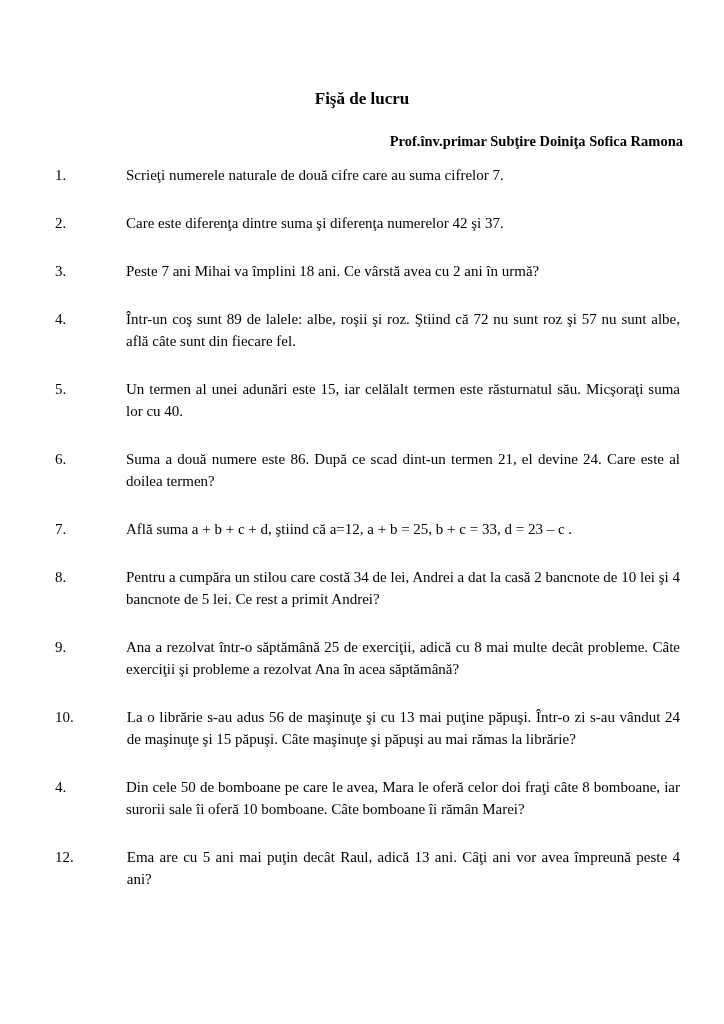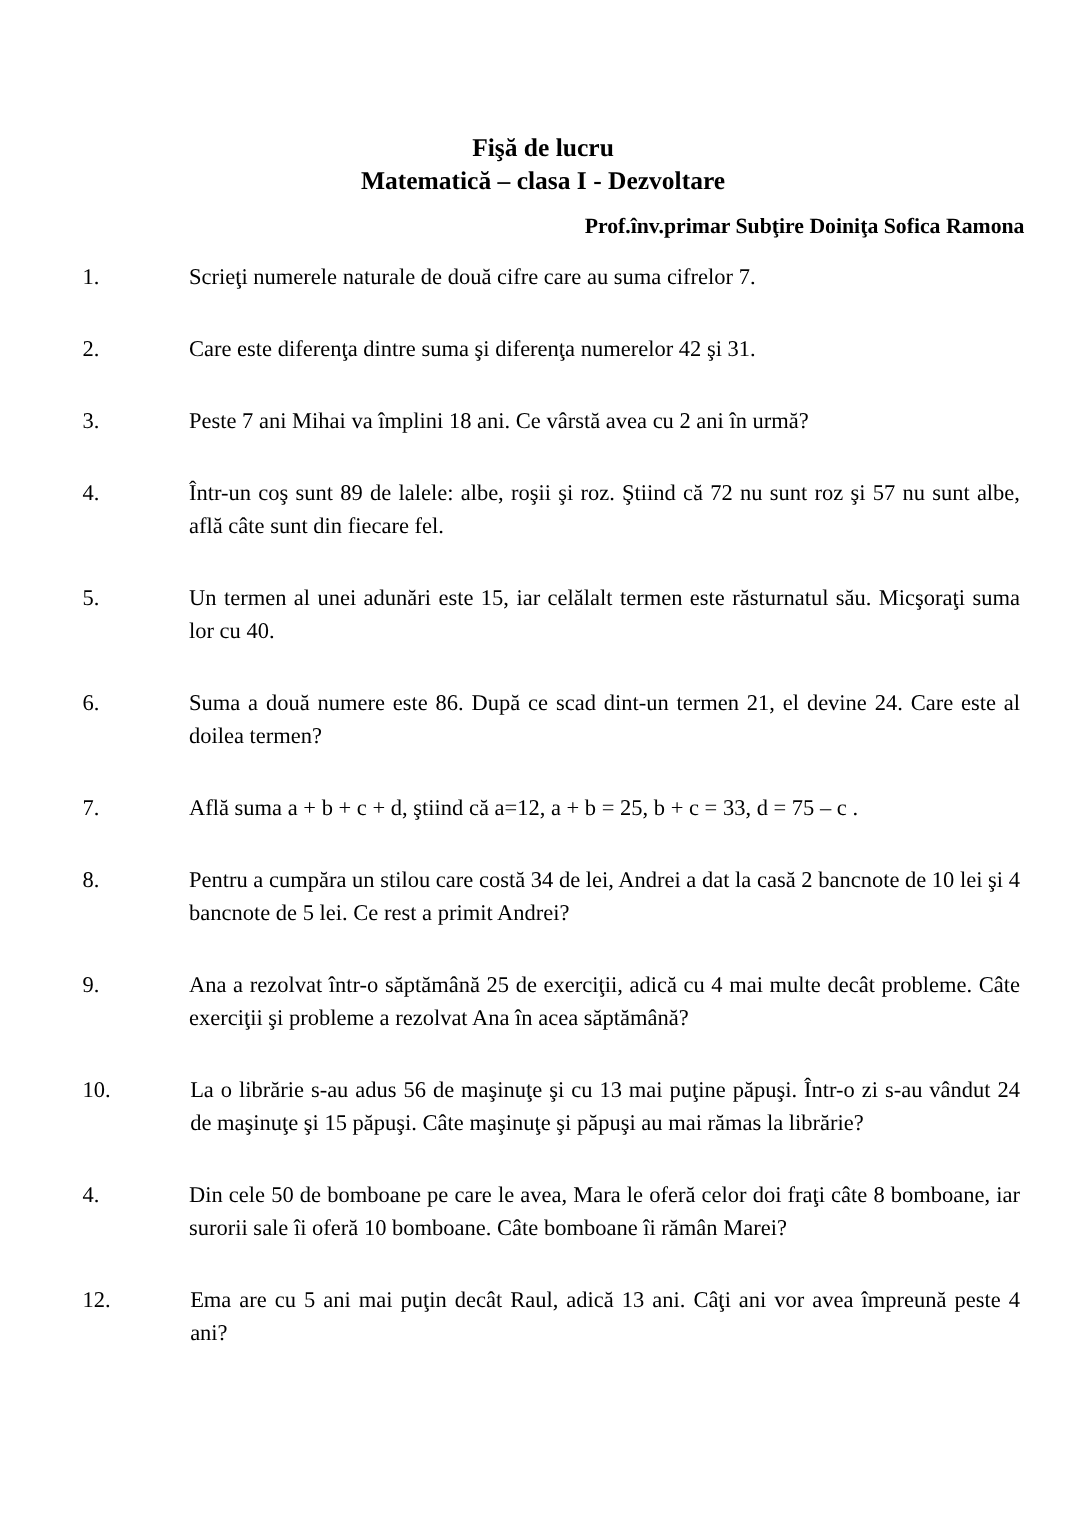--- a/index.html
+++ b/index.html
@@ -20,21 +20,21 @@
   .doc-header {
     padding-top: 88px;
   }
   .doc-title {
     text-align: center;
     font-weight: bold;
     font-size: 17px;
     line-height: 22px;
   }
   .doc-author {
-    margin-top: 10px;
+    margin-top: 22px;
     padding-right: 41px;
     text-align: right;
     font-weight: bold;
     font-size: 14.5px;
     line-height: 18px;
   }
   .problems {
     margin-top: 14px;
     padding-left: 55px;
     padding-right: 44px;
@@ -60,37 +60,36 @@
   }
 </style>
 </head>
 <body>
 
 <div class="page">
 
   <div class="doc-header">
     <div class="doc-title">
       <div>Fişă de lucru</div>
-      <div>Matematică – clasa I - Dezvoltare</div>
     </div>
     <div class="doc-author">
       <div>Prof.înv.primar Subţire Doiniţa Sofica Ramona</div>
     </div>
   </div>
 
   <div class="problems">
 
     <div class="problem">
       <span class="num">1.</span>
       <div class="text">Scrieţi numerele naturale de două cifre care au suma cifrelor 7.</div>
     </div>
 
     <div class="problem">
       <span class="num">2.</span>
-      <div class="text">Care este diferenţa dintre suma şi diferenţa numerelor 42 şi 31.</div>
+      <div class="text">Care este diferenţa dintre suma şi diferenţa numerelor 42 şi 37.</div>
     </div>
 
     <div class="problem">
       <span class="num">3.</span>
       <div class="text">Peste 7 ani Mihai va împlini 18 ani. Ce vârstă avea cu 2 ani în urmă?</div>
     </div>
 
     <div class="problem">
       <span class="num">4.</span>
       <div class="text">Într-un coş sunt 89 de lalele: albe, roşii şi roz. Ştiind că 72 nu sunt roz şi 57 nu sunt albe, află câte sunt din fiecare fel.</div>
@@ -101,31 +100,31 @@
       <div class="text">Un termen al unei adunări este 15, iar celălalt termen este răsturnatul său. Micşoraţi suma lor cu 40.</div>
     </div>
 
     <div class="problem">
       <span class="num">6.</span>
       <div class="text">Suma a două numere este 86. După ce scad dint-un termen 21, el devine 24. Care este al doilea termen?</div>
     </div>
 
     <div class="problem">
       <span class="num">7.</span>
-      <div class="text">Află suma a + b + c + d, ştiind că a=12, a + b = 25, b + c = 33, d = 75 – c .</div>
+      <div class="text">Află suma a + b + c + d, ştiind că a=12, a + b = 25, b + c = 33, d = 23 – c .</div>
     </div>
 
     <div class="problem">
       <span class="num">8.</span>
       <div class="text">Pentru a cumpăra un stilou care costă 34 de lei, Andrei a dat la casă 2 bancnote de 10 lei şi 4 bancnote de 5 lei. Ce rest a primit Andrei?</div>
     </div>
 
     <div class="problem">
       <span class="num">9.</span>
-      <div class="text">Ana a rezolvat într-o săptămână 25 de exerciţii, adică cu 4 mai multe decât probleme. Câte exerciţii şi probleme a rezolvat Ana în acea săptămână?</div>
+      <div class="text">Ana a rezolvat într-o săptămână 25 de exerciţii, adică cu 8 mai multe decât probleme. Câte exerciţii şi probleme a rezolvat Ana în acea săptămână?</div>
     </div>
 
     <div class="problem">
       <span class="num">10.</span>
       <div class="text">La o librărie s-au adus 56 de maşinuţe şi cu 13 mai puţine păpuşi. Într-o zi s-au vândut 24 de maşinuţe şi 15 păpuşi. Câte maşinuţe şi păpuşi au mai rămas la librărie?</div>
     </div>
 
     <div class="problem">
       <span class="num">4.</span>
       <div class="text">Din cele 50 de bomboane pe care le avea, Mara le oferă celor doi fraţi câte 8 bomboane, iar surorii sale îi oferă 10 bomboane. Câte bomboane îi rămân Marei?</div>

